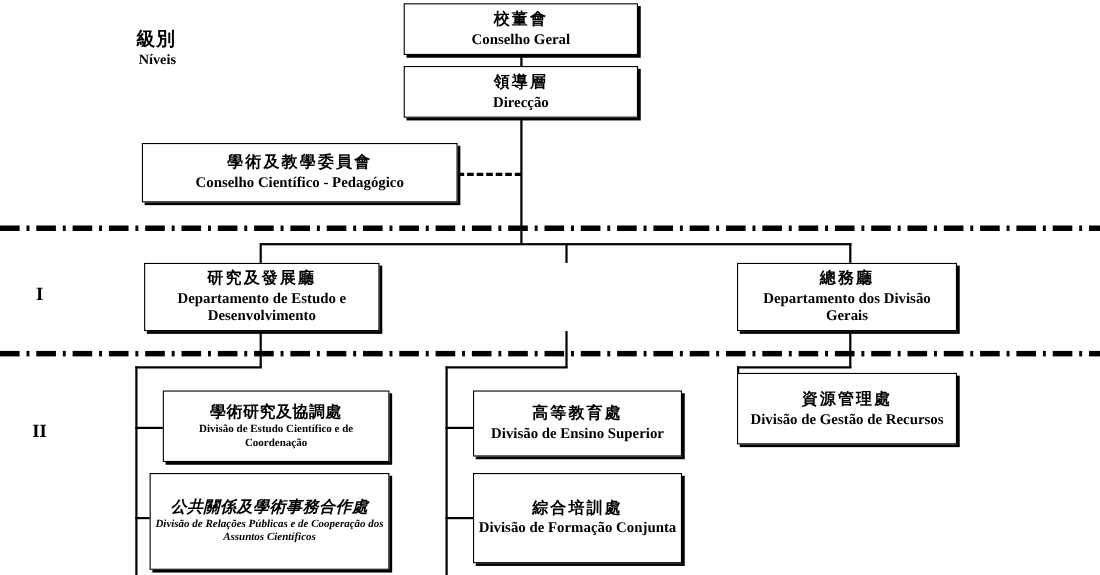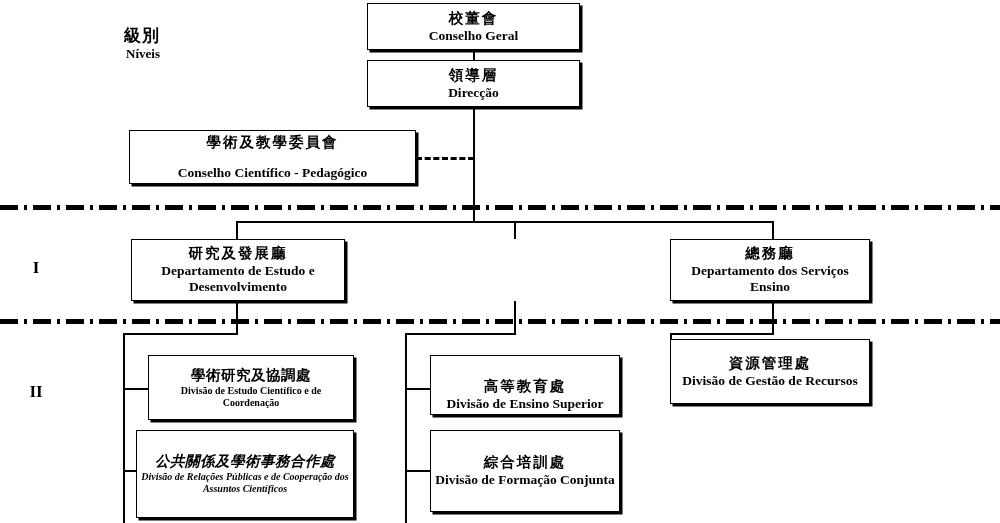--- a/index.html
+++ b/index.html
@@ -156,47 +156,47 @@
   <div class="node" style="left:367px; top:3px; width:213px; height:47px;">
     <span class="cn">校董會</span>
     <span class="pt">Conselho Geral</span>
   </div>
 
   <div class="node" style="left:367px; top:60px; width:213px; height:47px;">
     <span class="cn">領導層</span>
     <span class="pt">Direcção</span>
   </div>
 
-  <div class="node" style="left:129px; top:130px; width:287px; height:54px;justify-content:space-between;">
+  <div class="node" style="left:129px; top:130px; width:287px; height:54px;">
     <span class="cn">學術及教學委員會</span>
     <span class="pt">Conselho Científico - Pedagógico</span>
   </div>
 
   <div class="node" style="left:131px; top:239px; width:214px; height:62px;">
     <span class="cn">研究及發展廳</span>
     <span class="pt">Departamento de Estudo e Desenvolvimento</span>
   </div>
 
 
   <div class="node" style="left:670px; top:239px; width:200px; height:62px;">
     <span class="cn">總務廳</span>
-    <span class="pt">Departamento dos Serviços Ensino</span>
+    <span class="pt">Departamento dos Divisão Gerais</span>
   </div>
 
   <div class="node tight" style="left:148px; top:355px; width:206px; height:65px;">
     <span class="cn">學術研究及協調處</span>
     <span class="pt">Divisão de Estudo Científico e de Coordenação</span>
   </div>
 
   <div class="node tight" style="left:136px; top:430px; width:218px; height:88px;font-style:italic;">
     <span class="cn">公共關係及學術事務合作處</span>
     <span class="pt">Divisão de Relações Públicas e de Cooperação dos Assuntos Científicos</span>
   </div>
 
-  <div class="node" style="left:430px; top:355px; width:190px; height:60px;justify-content:flex-end;">
+  <div class="node" style="left:430px; top:355px; width:190px; height:60px;">
     <span class="cn">高等教育處</span>
     <span class="pt">Divisão de Ensino Superior</span>
   </div>
 
   <div class="node" style="left:430px; top:430px; width:190px; height:82px;">
     <span class="cn">綜合培訓處</span>
     <span class="pt">Divisão de Formação Conjunta</span>
   </div>
 
   <div class="node" style="left:670px; top:339px; width:200px; height:65px;">

